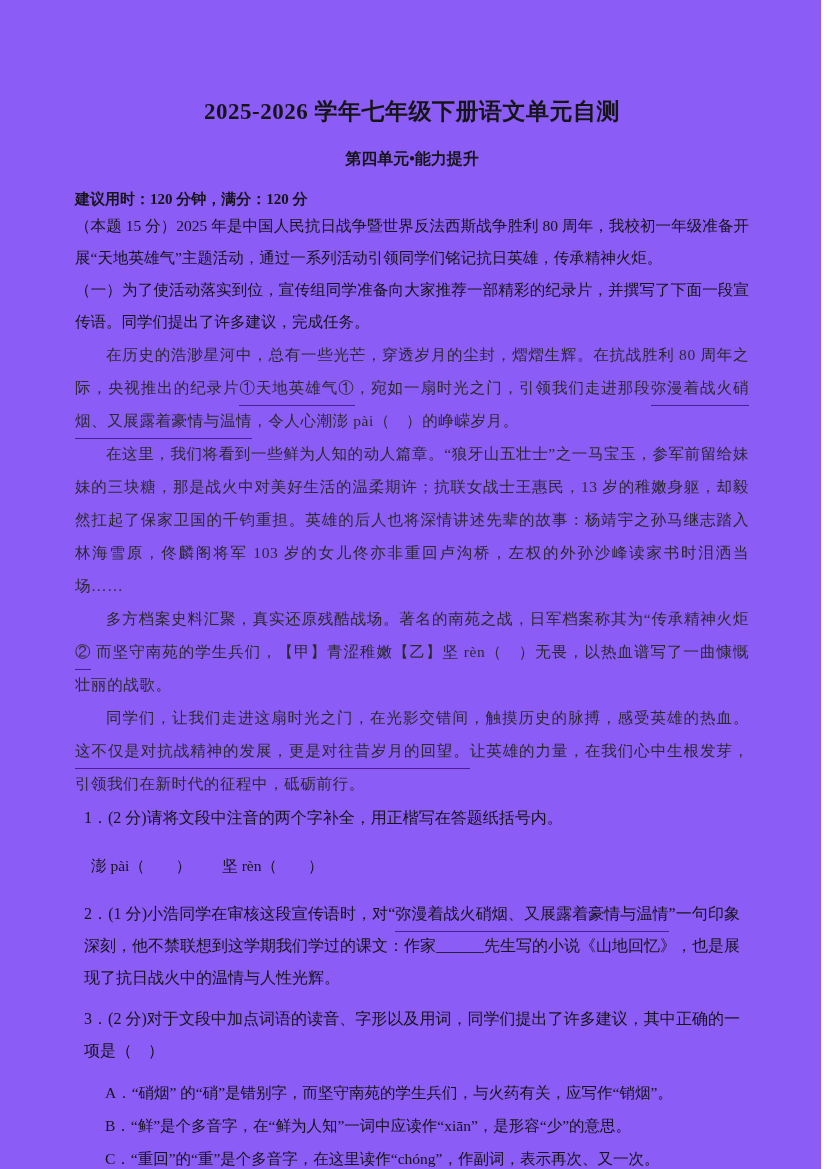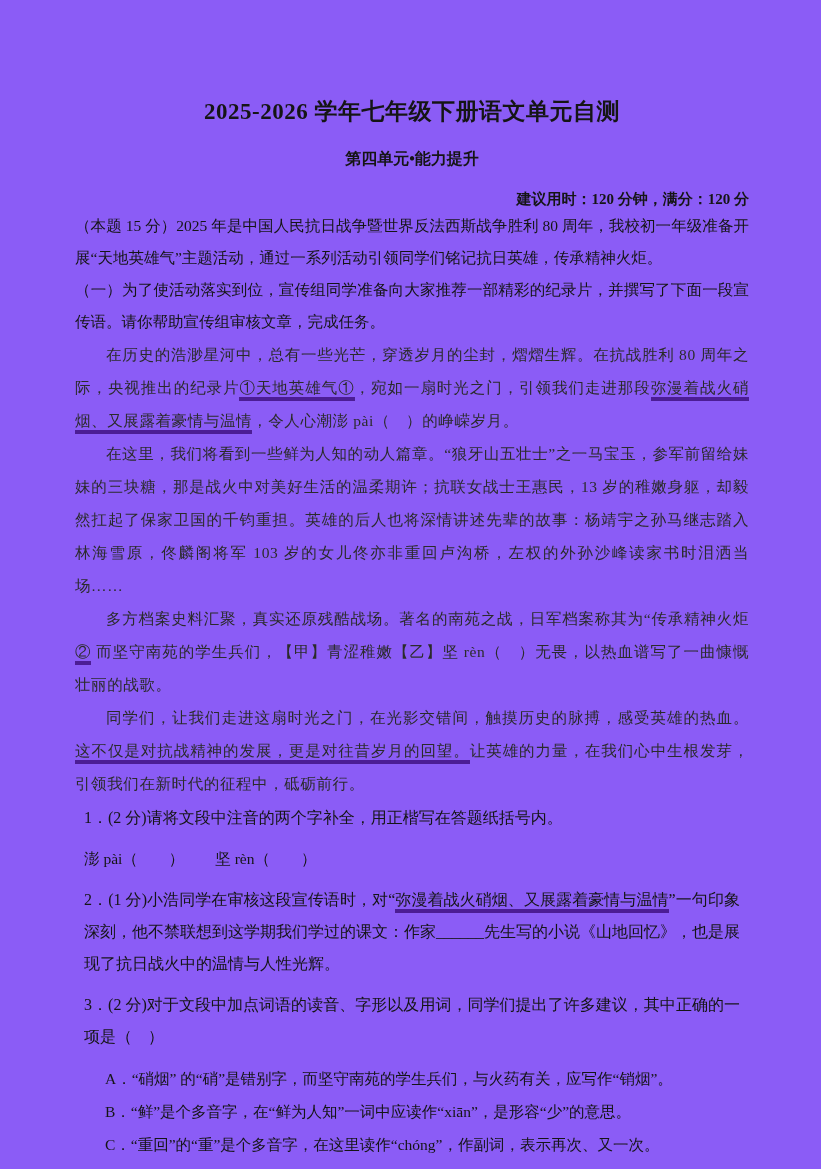--- a/index.html
+++ b/index.html
@@ -21,21 +21,21 @@
     letter-spacing: 0.5px;
   }
   .subtitle {
     text-align: center;
     font-size: 16px;
     font-weight: bold;
     margin-top: 17px;
     line-height: 28px;
   }
   .meta {
-    text-align: right;
+    text-align: left;
     font-size: 15px;
     font-weight: bold;
     margin-top: 15px;
     line-height: 22px;
   }
   .section-heading {
     font-size: 15.5px;
     font-weight: bold;
     margin-top: 16px;
     line-height: 32px;
@@ -62,44 +62,44 @@
     margin: 9px;
   }
   .q-gap { margin-top: 2px; }
   .option {
     font-size: 15.5px;
     line-height: 33px;
     margin: 0 0 0 30px;
     text-align: justify;
   }
   .ul {
-    border-bottom: 4px solid #4c1d95;
-    padding-bottom: 1px;
+    border-bottom: 1px solid #4c1d95;
+    padding-bottom: 9px;
   }
   .answer-line {
     font-size: 15.5px;
     line-height: 32px;
-    margin: 9px;
+    margin: 16px;
   }
 </style>
 </head>
 <body>
 
 <div class="page">
 
   <div class="title">2025-2026 学年七年级下册语文单元自测</div>
 
   <div class="subtitle">第四单元•能力提升</div>
 
   <div class="meta">建议用时：120 分钟，满分：120 分</div>
 
 
   <p class="body-par">（本题 15 分）2025 年是中国人民抗日战争暨世界反法西斯战争胜利 80 周年，我校初一年级准备开展“天地英雄气”主题活动，通过一系列活动引领同学们铭记抗日英雄，传承精神火炬。</p>
 
-  <p class="body-par">（一）为了使活动落实到位，宣传组同学准备向大家推荐一部精彩的纪录片，并撰写了下面一段宣传语。请你帮助宣传组审核文章，完成任务。</p>
+  <p class="body-par">（一）为了使活动落实到位，宣传组同学准备向大家推荐一部精彩的纪录片，并撰写了下面一段宣传语。同学们提出了许多建议，完成任务。</p>
 
   <p class="passage-par"><span>在历史的浩渺星河中，总有一些光芒，穿透岁月的尘封，熠熠生辉。在抗战胜利 80 周年之际，央视推出的纪录片</span><span class="ul">①天地英雄气①</span><span>，宛如一扇时光之门，引领我们走进那段</span><span class="ul">弥漫着战火硝烟、又展露着豪情与温情</span><span>，令人心潮澎 pài（　）的峥嵘岁月。</span></p>
 
   <p class="passage-par">在这里，我们将看到一些鲜为人知的动人篇章。“狼牙山五壮士”之一马宝玉，参军前留给妹妹的三块糖，那是战火中对美好生活的温柔期许；抗联女战士王惠民，13 岁的稚嫩身躯，却毅然扛起了保家卫国的千钧重担。英雄的后人也将深情讲述先辈的故事：杨靖宇之孙马继志踏入林海雪原，佟麟阁将军 103 岁的女儿佟亦非重回卢沟桥，左权的外孙沙峰读家书时泪洒当场……</p>
 
   <p class="passage-par"><span>多方档案史料汇聚，真实还原残酷战场。著名的南苑之战，日军档案称其为“传承精神火炬 </span><span class="ul">②</span><span> 而坚守南苑的学生兵们，【甲】青涩稚嫩【乙】坚 rèn（　）无畏，以热血谱写了一曲慷慨壮丽的战歌。</span></p>
 
   <p class="passage-par"><span>同学们，让我们走进这扇时光之门，在光影交错间，触摸历史的脉搏，感受英雄的热血。</span><span class="ul">这不仅是对抗战精神的发展，更是对往昔岁月的回望。</span><span>让英雄的力量，在我们心中生根发芽，引领我们在新时代的征程中，砥砺前行。</span></p>
 
   <p class="q-par q-gap">1．(2 分)请将文段中注音的两个字补全，用正楷写在答题纸括号内。</p>

